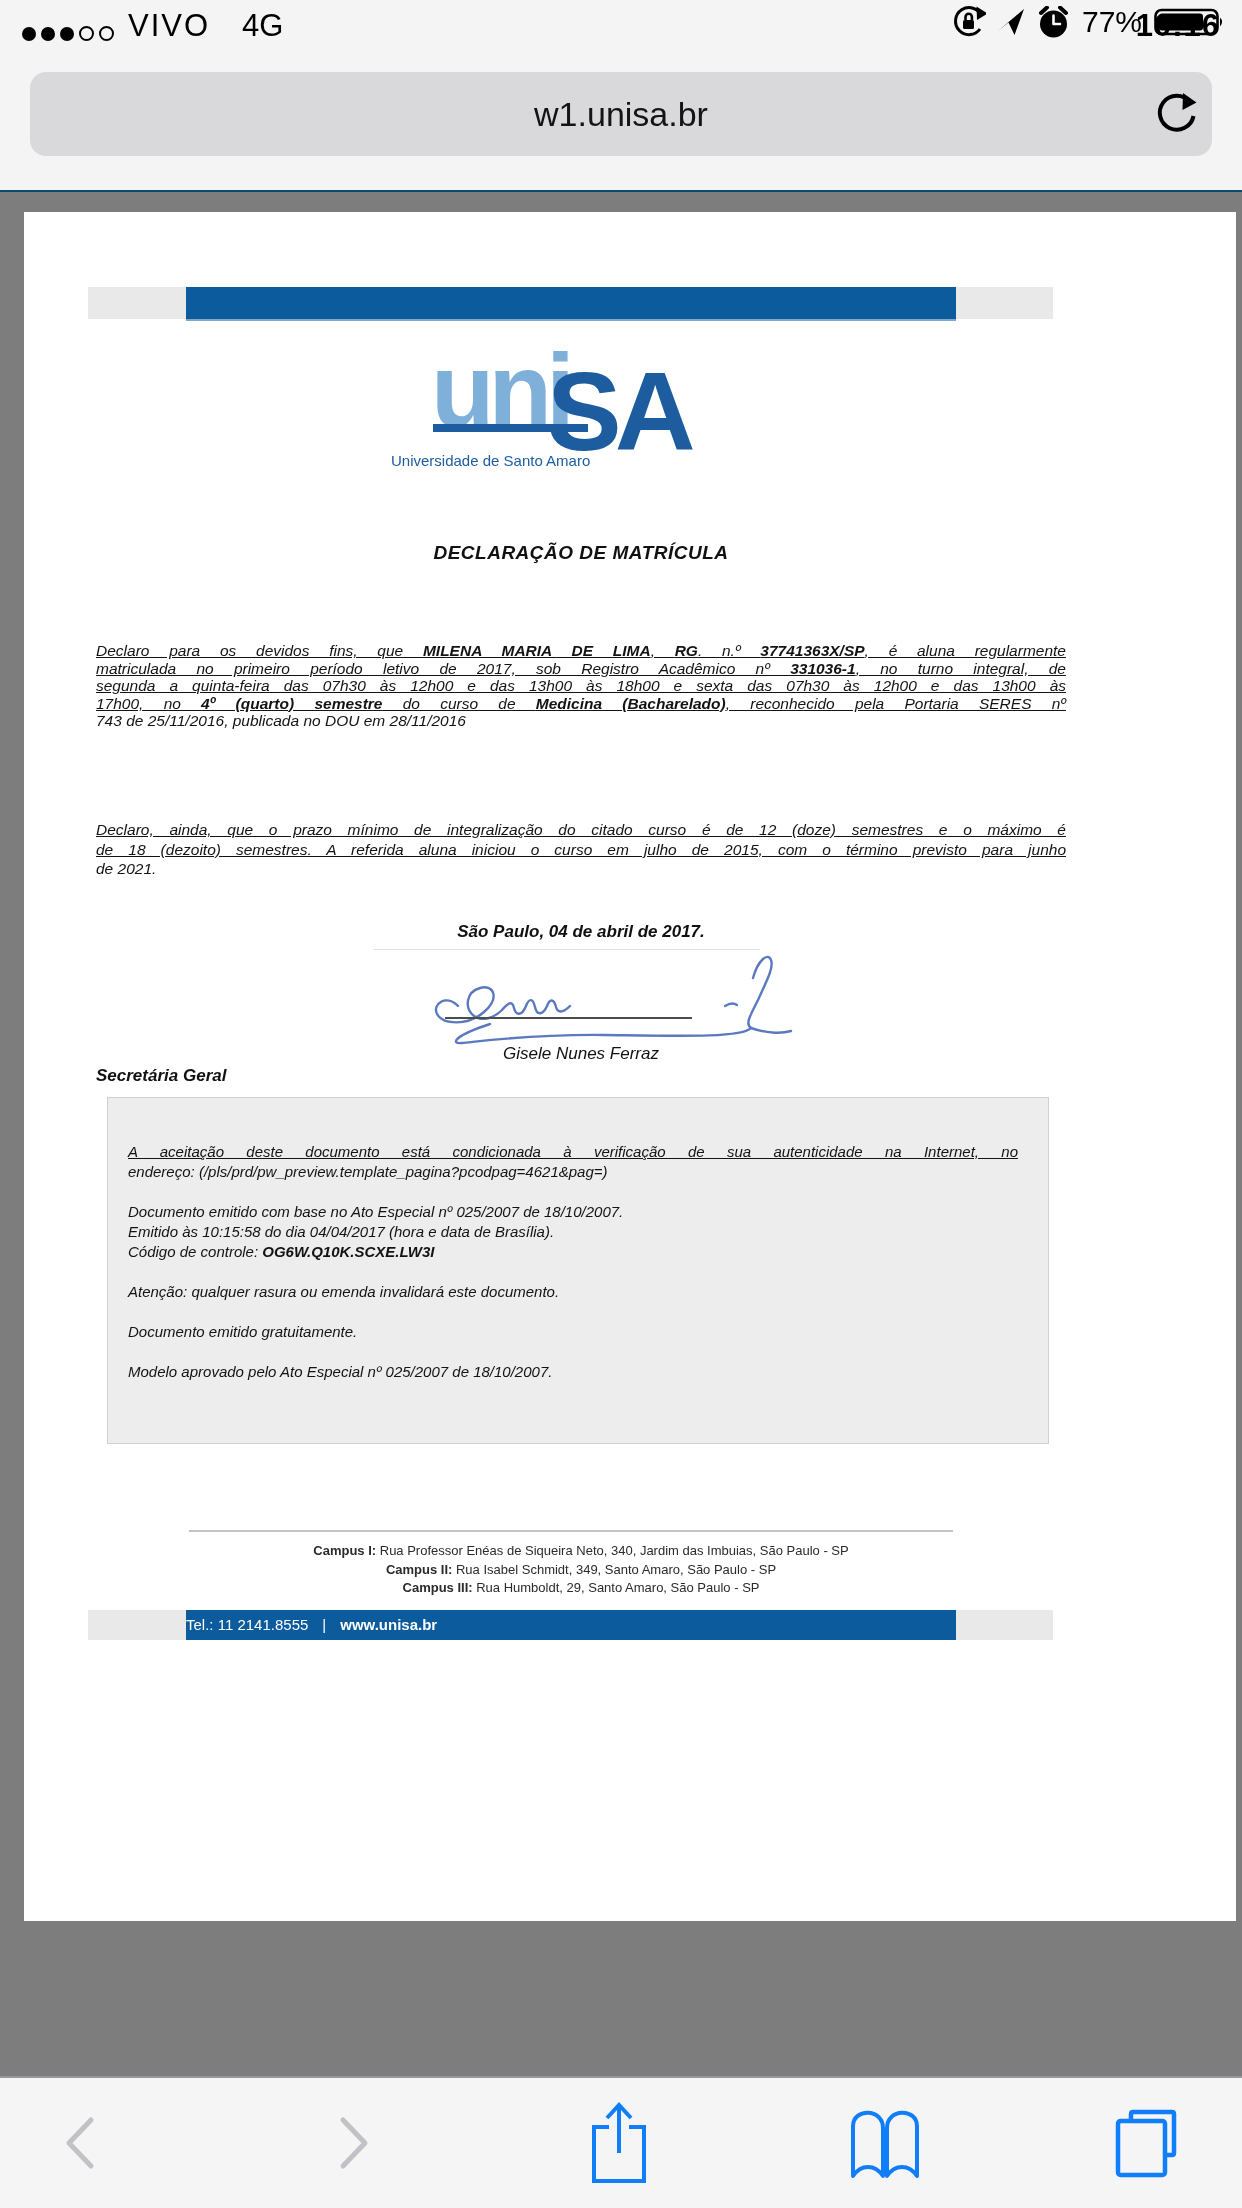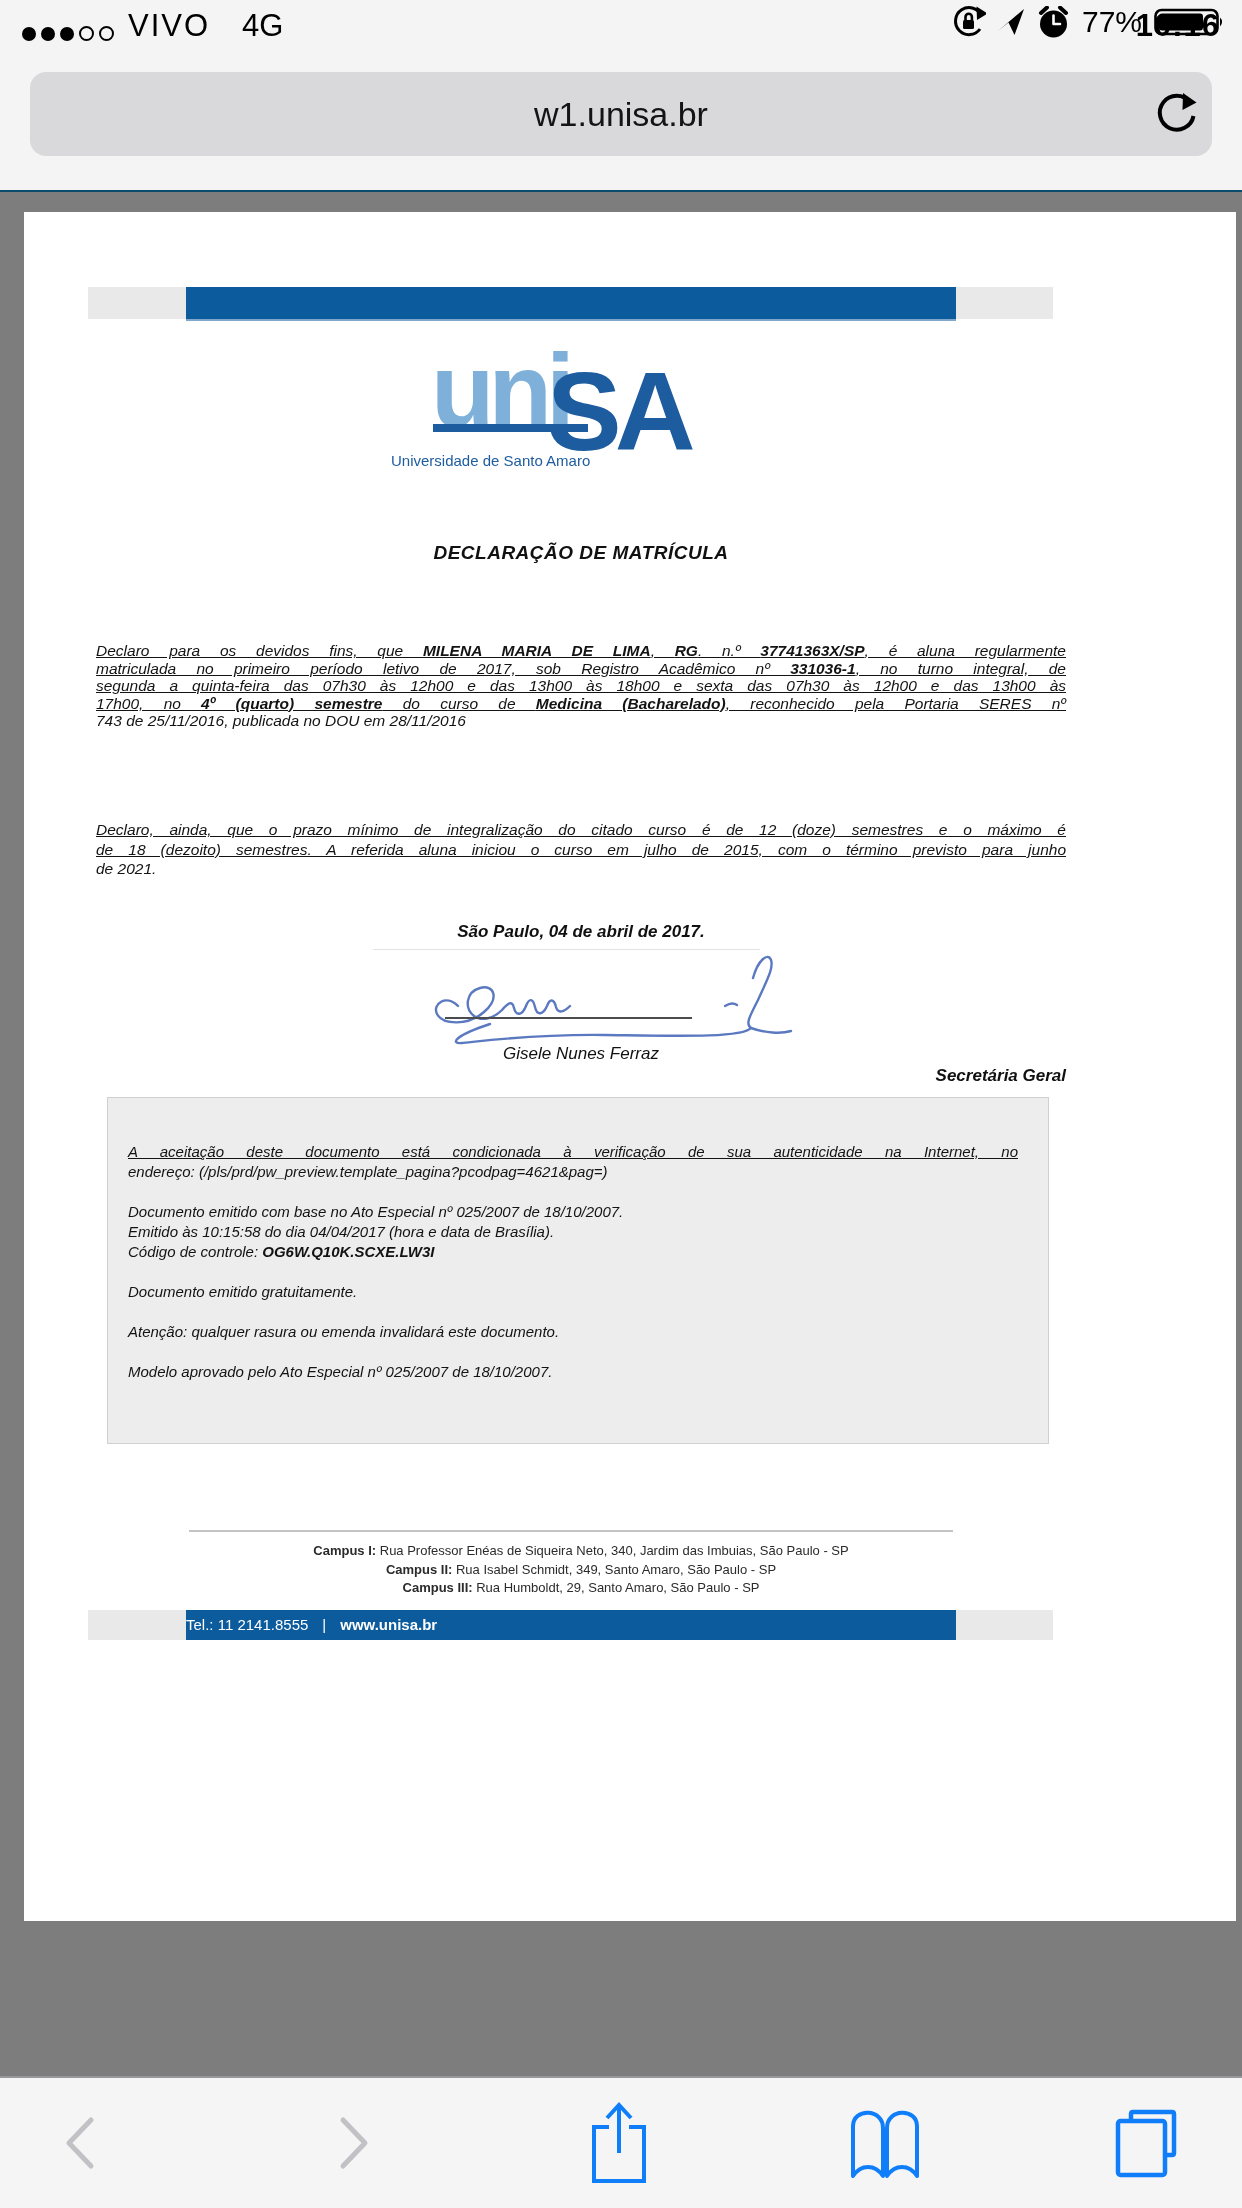--- a/index.html
+++ b/index.html
@@ -46,21 +46,21 @@
   #par1{left:0;top:430px;width:970px;line-height:17.5px;}
   #par2{left:0;top:608px;width:970px;line-height:19.5px;}
   .jline{text-align:justify;text-align-last:justify;text-decoration:underline;}
   .bb{font-weight:bold;}
 
   #date-line{left:0;top:710px;width:100%;text-align:center;font-size:17px;font-weight:bold;font-style:italic;}
   #date-rule{left:277px;top:737px;width:387px;height:1px;background:#e3e3e3;}
   #sig-svg{left:324px;top:736px;}
   #sig-line{left:349px;top:805px;width:247px;height:2px;background:#4c4c4c;}
   #sig-name{left:0;top:832px;width:100%;text-align:center;font-size:17px;font-style:italic;}
-  #sig-role{left:0;top:854px;width:100%;text-align:right;font-size:17px;font-style:italic;font-weight:bold;}
+  #sig-role{left:0;top:854px;width:100%;text-align:left;font-size:17px;font-style:italic;font-weight:bold;}
 
   
   #ver-box{left:83px;top:885px;width:942px;height:347px;background:#ededee;border:1px solid #d0d0d1;box-sizing:border-box;}
   #ver-inner{padding:44px 30px 0 20px;font-style:italic;font-size:15px;line-height:20px;color:#131313;}
   .box-p{margin:0 0 20px 0;}
 
   
   #foot-rule{left:165px;top:1318px;width:764px;height:2px;background:#c4c4c4;}
   #campus-block{left:0;top:1330px;width:970px;text-align:center;font-size:13px;line-height:18.5px;color:#2b2b2b;}
   #footer-row{top:1398px;height:30px;}
@@ -191,24 +191,24 @@
         <div class="box-p">
             <div class="jline"><span class="">A aceitação deste documento está condicionada à verificação de sua autenticidade na Internet, no</span></div>
             <div class=""><span class="">endereço: (/pls/prd/pw_preview.template_pagina?pcodpag=4621&amp;pag=)</span></div>
           </div>
         <div class="box-p">
             <div class=""><span class="">Documento emitido com base no Ato Especial nº 025/2007 de 18/10/2007.</span></div>
             <div class=""><span class="">Emitido às 10:15:58 do dia 04/04/2017 (hora e data de Brasília).</span></div>
             <div class=""><span class="">Código de controle: </span><span class="bb">OG6W.Q10K.SCXE.LW3I</span></div>
           </div>
         <div class="box-p">
+            <div class=""><span class="">Atenção: qualquer rasura ou emenda invalidará este documento.</span></div>
+          </div>
+        <div class="box-p">
             <div class=""><span class="">Documento emitido gratuitamente.</span></div>
-          </div>
-        <div class="box-p">
-            <div class=""><span class="">Atenção: qualquer rasura ou emenda invalidará este documento.</span></div>
           </div>
         <div class="box-p">
             <div class=""><span class="">Modelo aprovado pelo Ato Especial nº 025/2007 de 18/10/2007.</span></div>
           </div>
       </div>
     </div>
 
     <div class="abs bar-row" id="footer-row">
       <div class="abs seg-gray" style="left:64px;width:98px;height:30px;"></div>
       <div class="abs seg-blue" style="left:162px;width:770px;height:30px;border-bottom:none;"></div>

